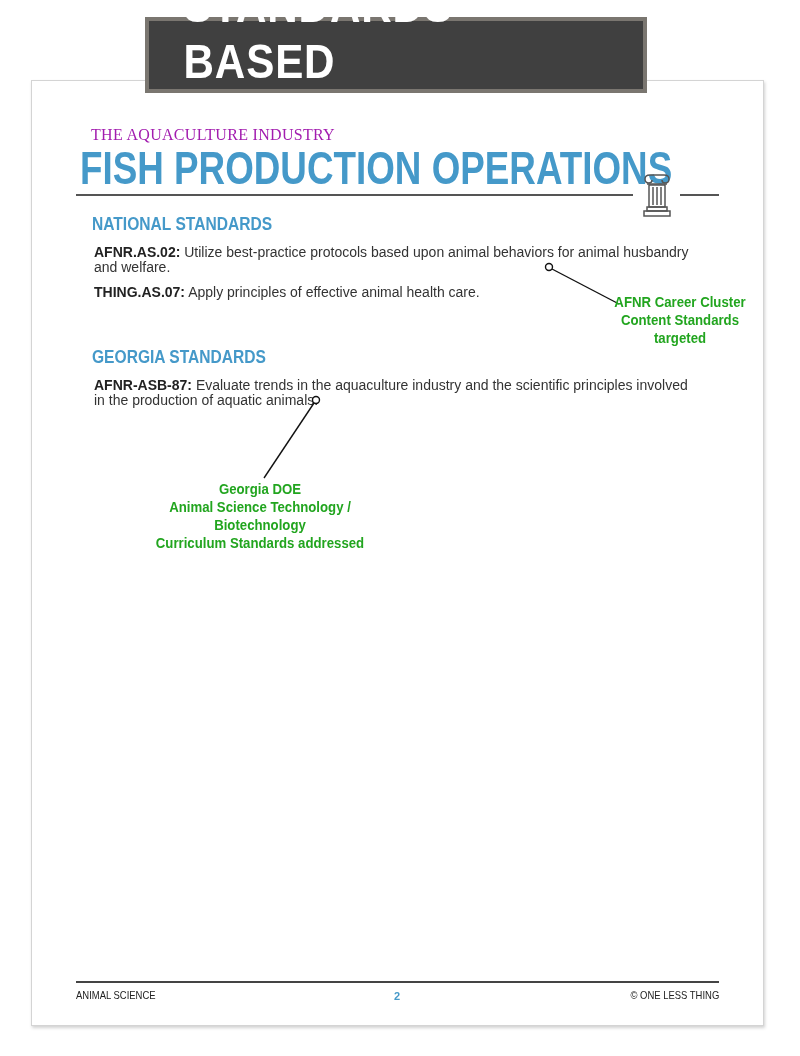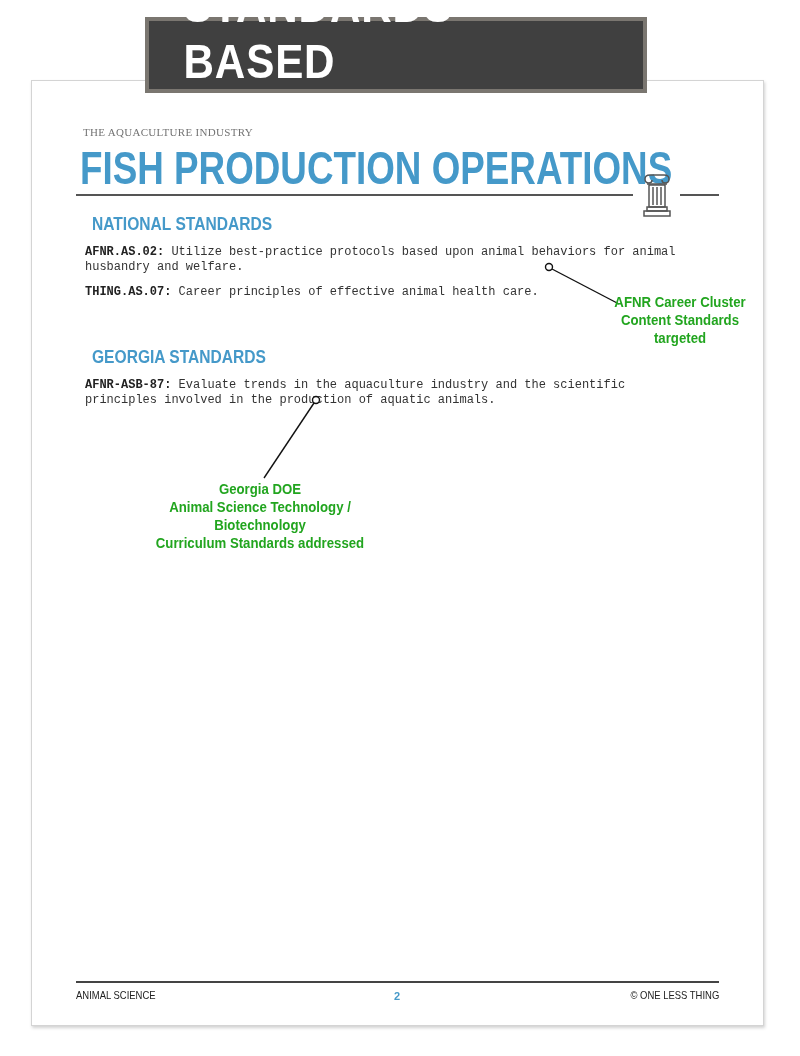--- a/index.html
+++ b/index.html
@@ -21,22 +21,22 @@
       box-sizing: border-box;
       display: flex; align-items: flex-end; justify-content: center;
       z-index: 5;
     }
     .banner span {
       color: #fff; font-family: "Liberation Sans", sans-serif; font-weight: bold;
       font-size: 49px; letter-spacing: 1px;
       transform: scaleX(0.86); display: inline-block;
     }
     .kicker {
-      position: absolute; left: 83px; top: 126px;
-      font-family: "Liberation Serif", serif; font-size: 11px; color: #737373;
+      position: absolute; left: 91px; top: 126px;
+      font-family: "Liberation Serif", serif; font-size: 16px; color: #a21caf;
       letter-spacing: 0.3px;
     }
     .title {
       position: absolute; left: 80px; top: 143px;
       font-family: "Liberation Sans", sans-serif; font-weight: bold;
       font-size: 46px; color: #4599c9; line-height: 50px;
       transform: scaleX(0.80); transform-origin: left center;
       white-space: nowrap; letter-spacing: 0px;
     }
     .rule-main {
@@ -46,22 +46,22 @@
       position: absolute; left: 680px; top: 194px; width: 39px; height: 2px; background: #555;
     }
     .pillar { position: absolute; left: 641px; top: 174px; width: 32px; height: 44px; }
     .section-head {
       position: absolute; left: 92px;
       font-family: "Liberation Sans", sans-serif; font-weight: bold;
       font-size: 19px; color: #4599c9;
       transform: scaleX(0.82); transform-origin: left center; white-space: nowrap;
     }
     .std {
-      position: absolute; left: 85px; width: 600px;
-      font-family: Liberation Mono, monospace; font-size: 12px; color: #333; line-height: 15px;
+      position: absolute; left: 94px; width: 600px;
+      font-family: Liberation Sans, sans-serif; font-size: 14px; color: #333; line-height: 15px;
     }
     .std b { color: #222; font-weight: bold; }
     .callout {
       position: absolute; color: #22a51f; text-align: center;
       font-family: "Liberation Sans", sans-serif; font-weight: bold; font-size: 15px; line-height: 18px;
       transform: scaleX(0.88);
     }
     .foot-rule { position: absolute; left: 76px; top: 981px; width: 643px; height: 2px; background: #444; }
     .foot-left, .foot-right {
       position: absolute; top: 989px; font-family: "Liberation Sans", sans-serif;
@@ -101,21 +101,21 @@
     <rect x="6" y="33" width="20" height="4"></rect>
     <rect x="3" y="37" width="26" height="5"></rect>
   </g>
 </svg>
 
 <div class="section-head" style="top:213px;">NATIONAL STANDARDS</div>
 <div class="std" style="top:245px;">
   <b>AFNR.AS.02:</b><span> Utilize best-practice protocols based upon animal behaviors for animal husbandry and welfare.</span>
 </div>
 <div class="std" style="top:285px;">
-  <b>THING.AS.07:</b><span> Career principles of effective animal health care.</span>
+  <b>THING.AS.07:</b><span> Apply principles of effective animal health care.</span>
 </div>
 
 <div class="section-head" style="top:346px;">GEORGIA STANDARDS</div>
 <div class="std" style="top:378px;">
   <b>AFNR-ASB-87:</b><span> Evaluate trends in the aquaculture industry and the scientific principles involved in the production of aquatic animals.</span>
 </div>
 
 <svg class="lines">
   <circle cx="549" cy="267" r="3.5" fill="#fff" stroke="#111" stroke-width="1.4"></circle>
   <line x1="552" y1="269" x2="619" y2="304" stroke="#111" stroke-width="1.4"></line>

